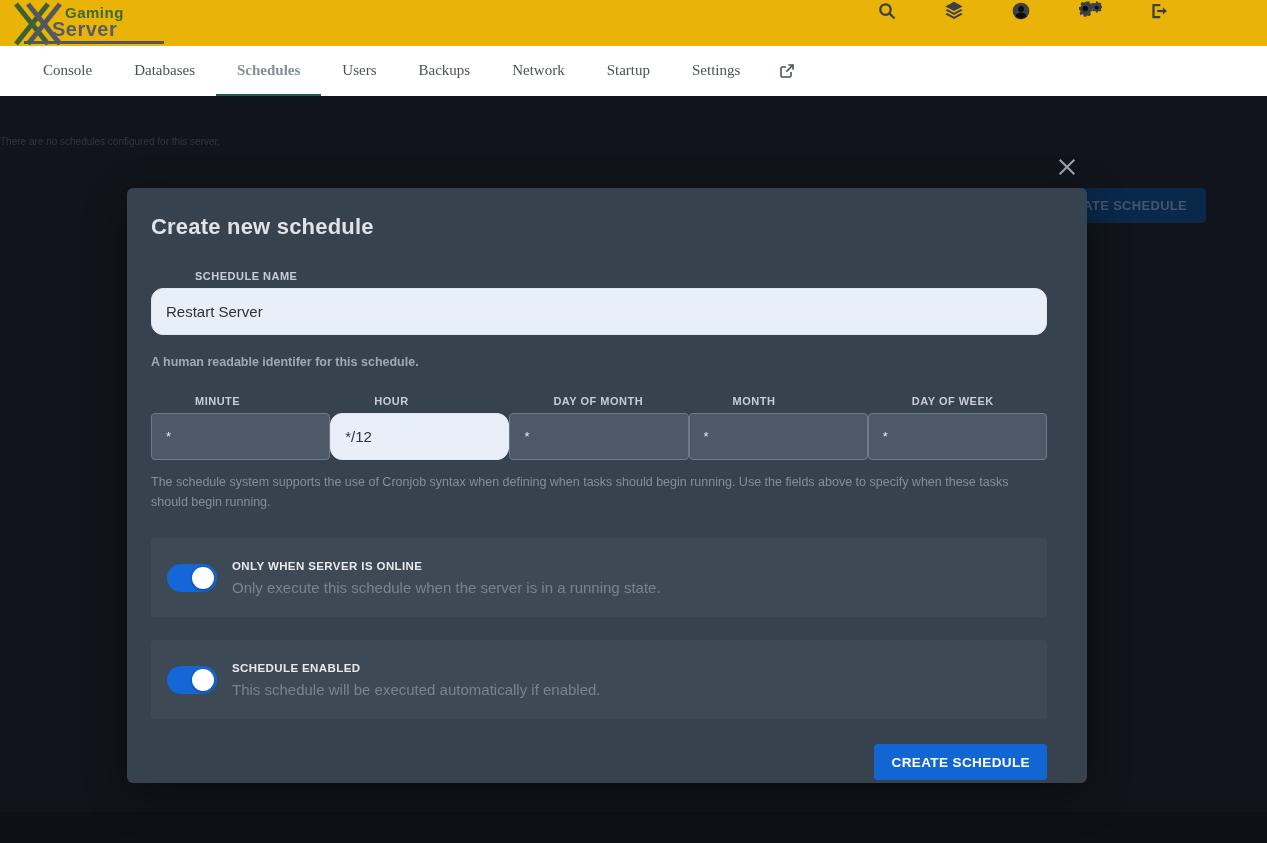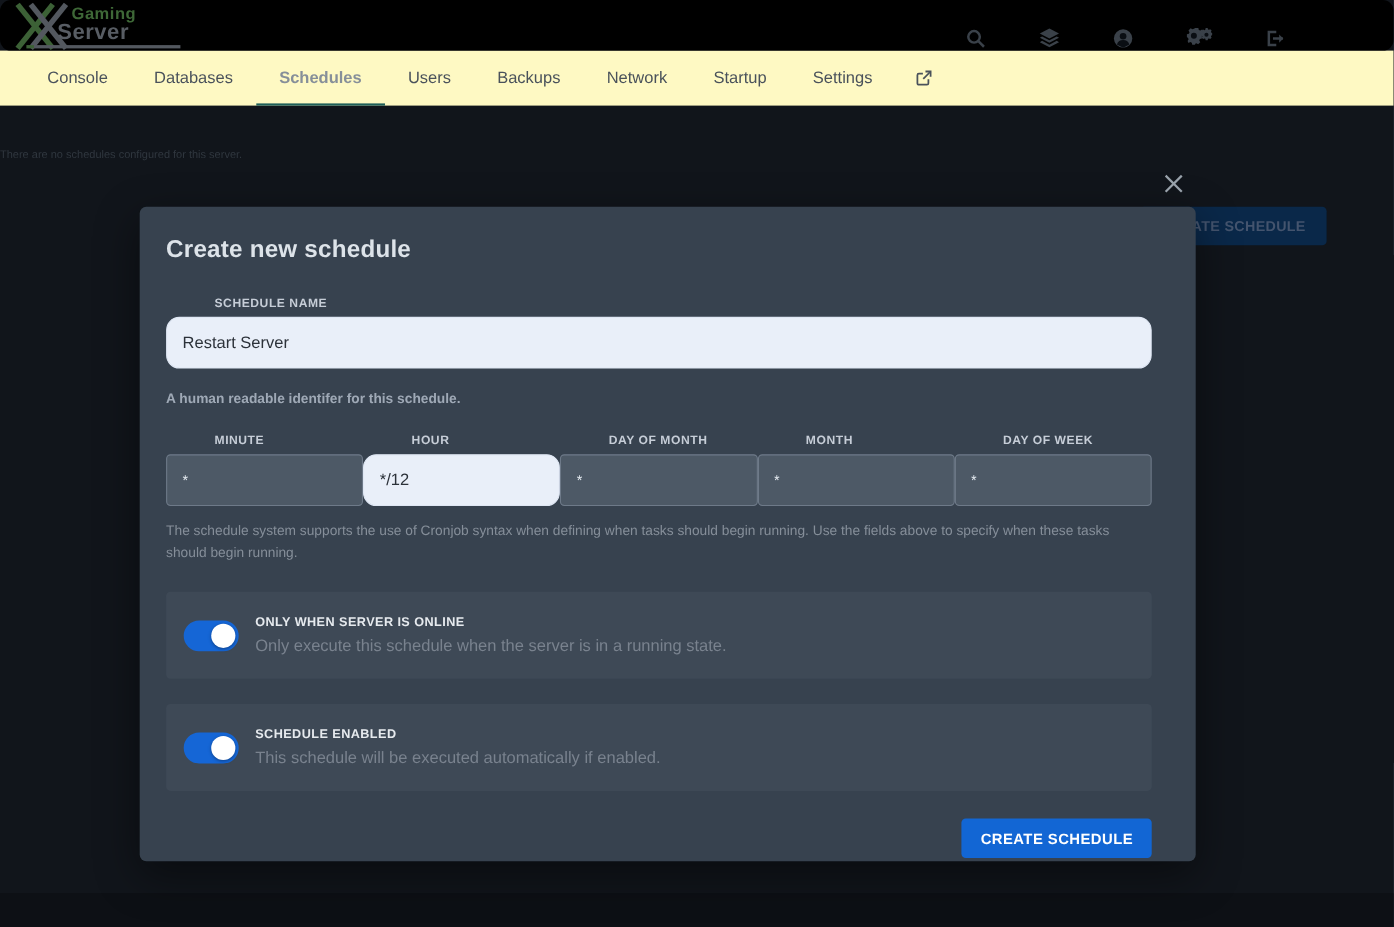--- a/index.html
+++ b/index.html
@@ -5,41 +5,42 @@
   * { box-sizing: border-box; }
   html,body { margin:0; padding:0; }
   body {
     width:1267px; height:843px; position:relative; overflow:hidden;
     background:#11151b;
     font-family:"Liberation Sans", sans-serif;
   }
 
   
   .header {
-    height:46px; background:#000000;
-    display:flex; align-items:flex-end; padding:0 10px; position:relative;border-radius:10px;
+    height:46px; background:#eab308;
+    display:flex; align-items:flex-start; padding:0 10px; position:relative;
   }
   .logo { display:flex; align-items:center; cursor:pointer; margin-top:2px; }
   .logo-x { margin-right:-14px; }
   .logo-text { display:flex; flex-direction:column; position:relative; padding-bottom:6px; }
   .logo-line1 { color:#3e6837; font-weight:800; font-size:15px; letter-spacing:.5px; line-height:15px; margin-left:13px; }
   .logo-line2 { color:#585d64; font-weight:800; font-size:20px; letter-spacing:.5px; line-height:18px; }
   .logo-underline {
     position:absolute; left:-28px; bottom:0; width:140px; height:3px;
     background:linear-gradient(90deg,#3c6136 0 7px,#53585f 7px);
   }
   .header-icons { margin-left:auto; display:flex; align-items:center; gap:47px; padding-right:88px; }
   .hicon { width:20px; height:20px; display:flex; align-items:center; justify-content:center; cursor:pointer; color:#3a4149; }
   .hicon svg { display:block; }
   .gears-wrap { position:relative; width:24px; height:22px; color:#3a4149; }
 
   
   .subnav {
-    height:50px; background:#fef9c3; display:flex; align-items:stretch;
+    height:50px; background:#ffffff; display:flex; align-items:stretch;
     padding-left:22px;
+    font-family:Liberation Serif, serif;
   }
   .tab {
     display:flex; align-items:center; padding:0 21px; font-size:15px;
     color:#4a525b; cursor:pointer; border-bottom:2px solid transparent;
   }
   .tab.active { color:#868f99; font-weight:700; border-bottom-color:#1e5f5a; }
   .tab-icon { display:flex; align-items:center; padding:0 18px; color:#4a525b; cursor:pointer; }
 
   
   .content { position:relative; }

